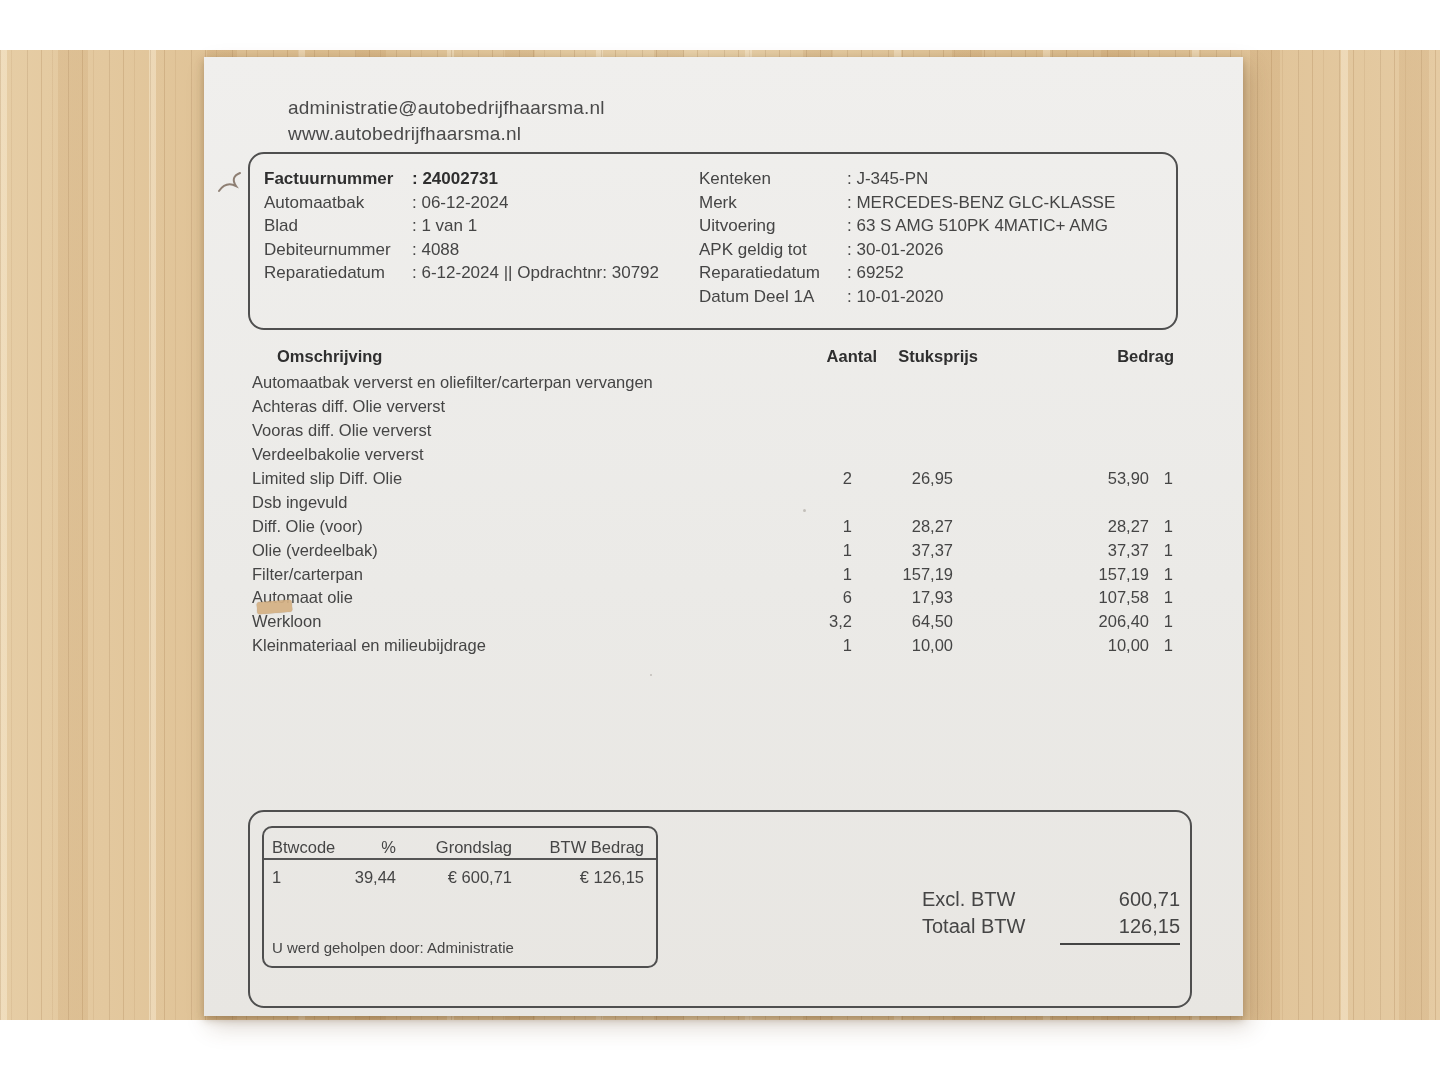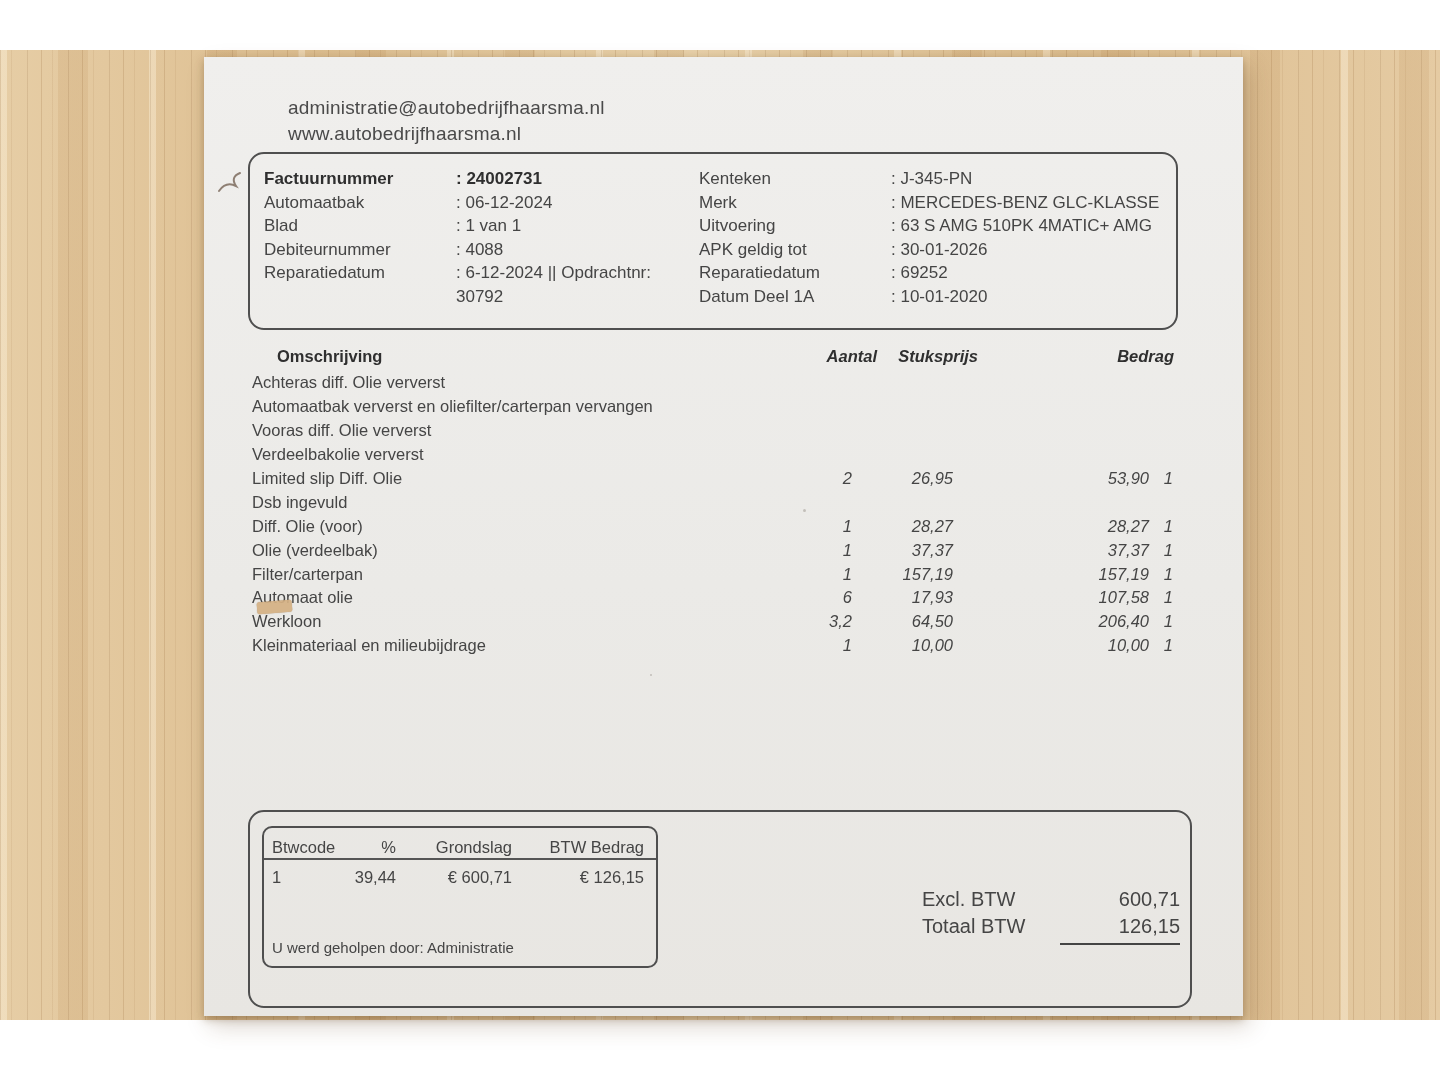--- a/index.html
+++ b/index.html
@@ -37,34 +37,34 @@
 
   .contact { position:absolute; left:84px; top:38px; font-size:19px; line-height:26px; color:#4a4a4a; letter-spacing:0.2px; }
 
   .meta-box {
     position:absolute; left:44px; top:95px; width:930px; height:178px;
     border:2px solid #4f4f4f; border-radius:16px;
   }
   .meta-col { position:absolute; top:13px; font-size:17px; line-height:23.5px; }
   .meta-col.left  { left:14px;  width:420px; }
   .meta-col.right { left:449px; width:470px; }
-  .meta-row { display:flex;gap:44px; }
+  .meta-row { display:flex; }
   .meta-row .lbl { width:148px; flex:none; }
   .meta-row.bold { font-weight:bold; color:#2f2f2f; }
 
   
   .items { position:absolute; left:48px; top:286px; width:924px; }
   .irow {
     display:grid;
     grid-template-columns:508px 92px 101px 196px 24px;
     height:23.9px; align-items:center;
     font-size:16.5px;
   }
   .irow.head { height:26px; font-weight:bold; color:#2f2f2f; margin-bottom:2px;margin-left:25px; }
-  .c-num, .c-code { text-align:right;font-style:italic; }
+  .c-num, .c-code { text-align:right; }
 
   
   .summary-box {
     position:absolute; left:44px; top:753px; width:944px; height:198px;
     border:2px solid #4f4f4f; border-radius:16px;
   }
   .vat-box {
     position:absolute; left:12px; top:14px; width:396px; height:142px;
     border:2px solid #4f4f4f; border-radius:10px;
   }
@@ -161,28 +161,28 @@
     <div class="items">
       <div class="irow head">
         <div>Omschrijving</div>
         <div class="c-num">Aantal</div>
         <div class="c-num">Stuksprijs</div>
         <div class="c-num">Bedrag</div>
         <div class="c-code"></div>
       </div>
 
       <div class="irow">
+        <div>Automaatbak ververst en oliefilter/carterpan vervangen</div>
+        <div class="c-num"></div>
+        <div class="c-num"></div>
+        <div class="c-num"></div>
+        <div class="c-code"></div>
+      </div>
+      <div class="irow">
         <div>Achteras diff. Olie ververst</div>
-        <div class="c-num"></div>
-        <div class="c-num"></div>
-        <div class="c-num"></div>
-        <div class="c-code"></div>
-      </div>
-      <div class="irow">
-        <div>Automaatbak ververst en oliefilter/carterpan vervangen</div>
         <div class="c-num"></div>
         <div class="c-num"></div>
         <div class="c-num"></div>
         <div class="c-code"></div>
       </div>
       <div class="irow">
         <div>Vooras diff. Olie ververst</div>
         <div class="c-num"></div>
         <div class="c-num"></div>
         <div class="c-num"></div>

